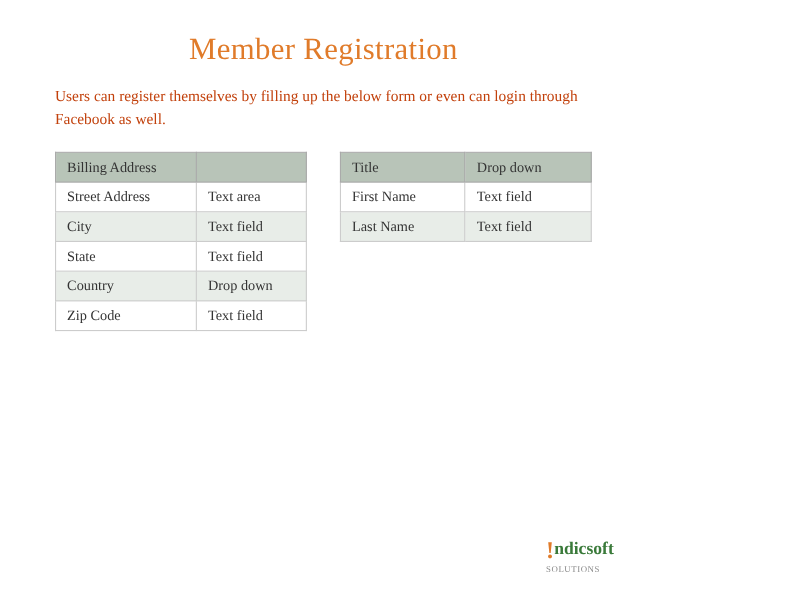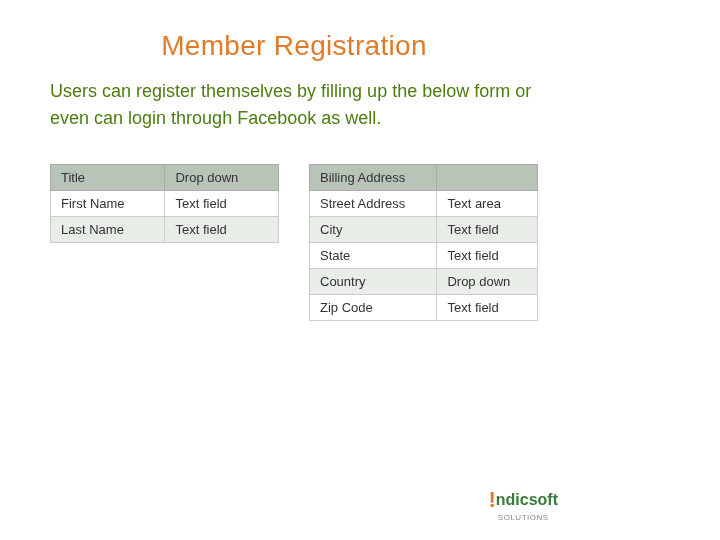--- a/index.html
+++ b/index.html
@@ -11,36 +11,37 @@
       font-family: 'Segoe UI', Arial, sans-serif;
       position: relative;
       overflow: hidden;
     }
 
     .page {
       width: 588px;
       height: 540px;
       padding: 30px 50px 20px 50px;
       position: relative;
+      font-family: Liberation Serif, serif;
     }
 
     .main-title {
       text-align: center;
       font-size: 28px;
       font-weight: 400;
       color: #e07b2a;
       margin-bottom: 16px;
       letter-spacing: 0.3px;
     }
 
     .subtitle {
-      font-size: 18px;
-      color: #4d7c0f;
+      font-size: 14px;
+      color: #c2410c;
       line-height: 1.5;
-      margin-bottom: 32px;
+      margin-bottom: 18px;
     }
 
     .tables-row {
       display: flex;
       gap: 30px;
       align-items: flex-start;
     }
 
     table {
       border-collapse: collapse;
@@ -73,57 +74,40 @@
     .logo-area {
       position: absolute;
       bottom: 18px;
       right: 30px;
       text-align: right;
     }
 
     .logo-sub {
       font-size: 8px;
       color: #888;
-      text-align: center;
+      text-align: left;
       letter-spacing: 0.5px;
     }
 
     .logo-svg {
       display: flex;
       align-items: center;
       justify-content: flex-end;
     }
   </style>
 </head>
 <body>
 
 <div class="page">
 
   <h1 class="main-title">Member Registration</h1>
 
   <p class="subtitle">Users can register themselves by filling up the below form or even can login through Facebook as well.</p>
 
   <div class="tables-row">
-
-    <table>
-      <tbody>
-        <tr class="table-header-row">
-          <td>Title</td>
-          <td>Drop down</td>
-        </tr>
-        <tr class="table-row-even">
-          <td>First Name</td>
-          <td>Text field</td>
-        </tr>
-        <tr class="table-row-odd">
-          <td>Last Name</td>
-          <td>Text field</td>
-        </tr>
-      </tbody>
-    </table>
 
     <table>
       <tbody>
         <tr class="table-header-row">
           <td>Billing Address</td>
           <td></td>
         </tr>
         <tr class="table-row-even">
           <td>Street Address</td>
           <td>Text area</td>
@@ -140,20 +124,37 @@
           <td>Country</td>
           <td>Drop down</td>
         </tr>
         <tr class="table-row-even">
           <td>Zip Code</td>
           <td>Text field</td>
         </tr>
       </tbody>
     </table>
 
+    <table>
+      <tbody>
+        <tr class="table-header-row">
+          <td>Title</td>
+          <td>Drop down</td>
+        </tr>
+        <tr class="table-row-even">
+          <td>First Name</td>
+          <td>Text field</td>
+        </tr>
+        <tr class="table-row-odd">
+          <td>Last Name</td>
+          <td>Text field</td>
+        </tr>
+      </tbody>
+    </table>
+
   </div>
 
   <div class="logo-area">
     <div class="logo-svg">
       <span style="font-size:22px; font-weight:bold; color:#e07b2a;">!</span>
         <span style="font-size:16px; font-weight:bold; color:#3a7a3a;">ndicsoft</span>
     </div>
     <div class="logo-sub">SOLUTIONS</div>
   </div>
 

